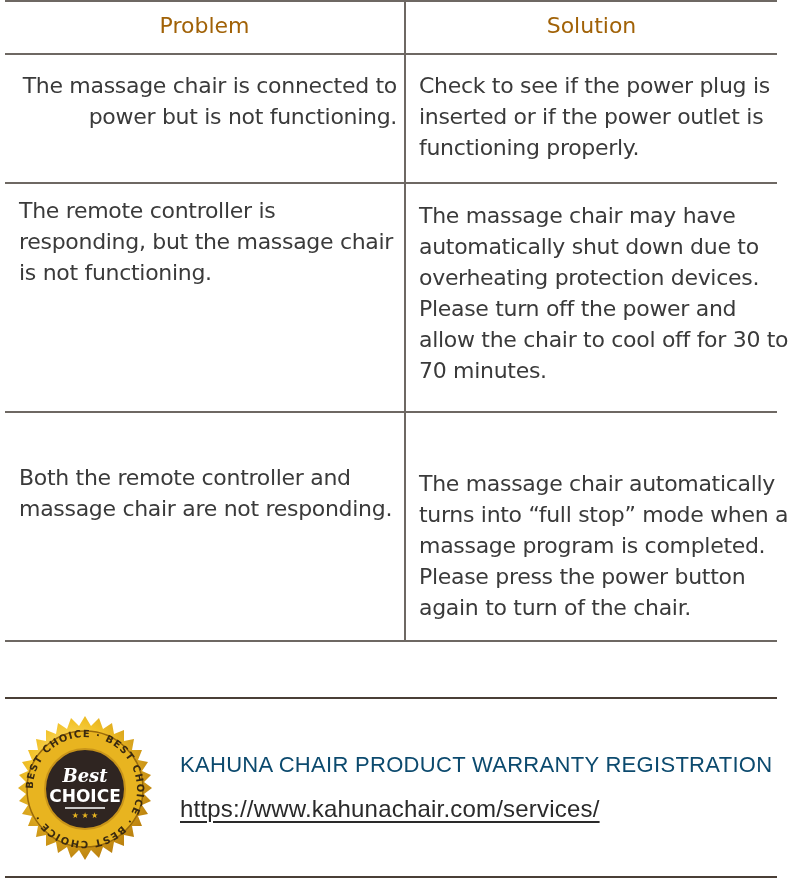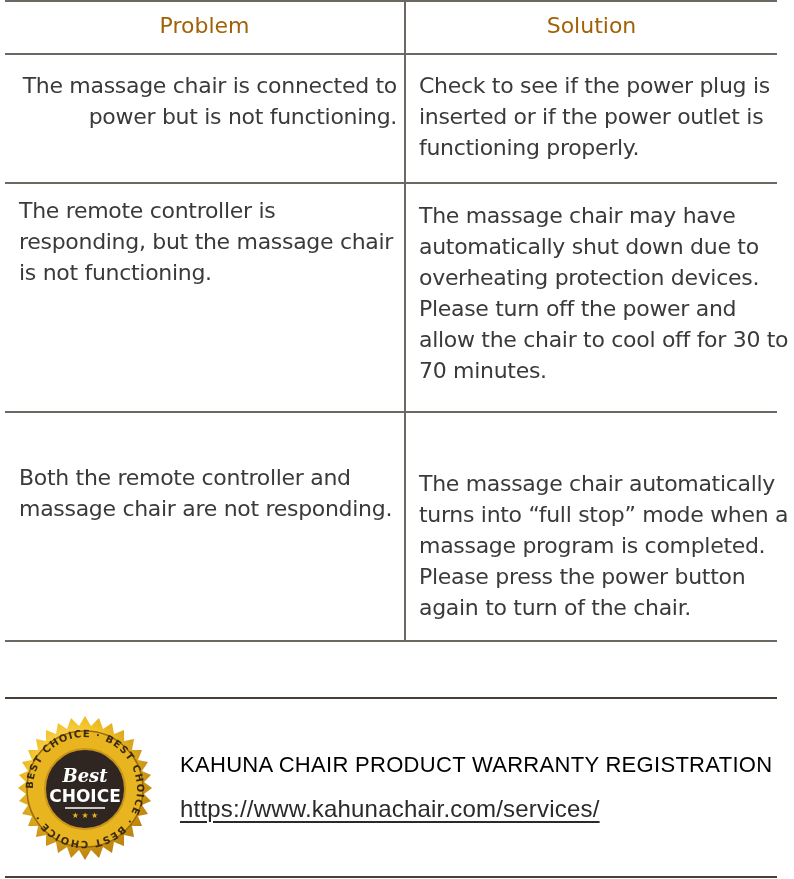--- a/index.html
+++ b/index.html
@@ -4,21 +4,21 @@
 <style>
   html,body{margin:0;padding:0;background:#ffffff;}
   body{width:794px;height:879px;position:relative;overflow:hidden;font-family:"DejaVu Sans","Liberation Sans",sans-serif;color:#333333;}
   .hline{position:absolute;left:5px;right:17px;height:2px;background:#6e6863;}
   .vline{position:absolute;left:404px;width:2px;background:#6e6863;}
   .cell{position:absolute;font-size:22px;line-height:31px;color:#3a3a3a;letter-spacing:-0.3px;}
   .hdr{position:absolute;font-size:22px;color:#a16207;text-align:center;top:13px;}
   .p{left:19px;width:378px;}
   .s{left:419px;width:370px;}
   .badge{position:absolute;left:10px;top:714px;width:150px;height:150px;}
-  .reg-title{position:absolute;left:180px;top:752px;font-family:"Liberation Sans",sans-serif;font-size:22px;color:#000000;letter-spacing:0.3px;}
+  .reg-title{position:absolute;left:180px;top:752px;font-family:"Liberation Sans",sans-serif;font-size:22px;color:#0c4a6e;letter-spacing:0.3px;}
   .reg-link{position:absolute;left:180px;top:783px;font-family:"Liberation Sans",sans-serif;font-size:24px;color:#2a2a2a;text-decoration:underline;text-decoration-thickness:2px;text-underline-offset:4px;letter-spacing:0.2px;margin-top:12px;}
   .divider{position:absolute;left:5px;right:17px;height:2px;background:#4a3f36;}
 </style>
 </head>
 <body>
 
 <div class="hline" style="top:0;"></div>
 <div class="hline" style="top:53px;"></div>
 <div class="hline" style="top:182px;"></div>
 <div class="hline" style="top:411px;"></div>

